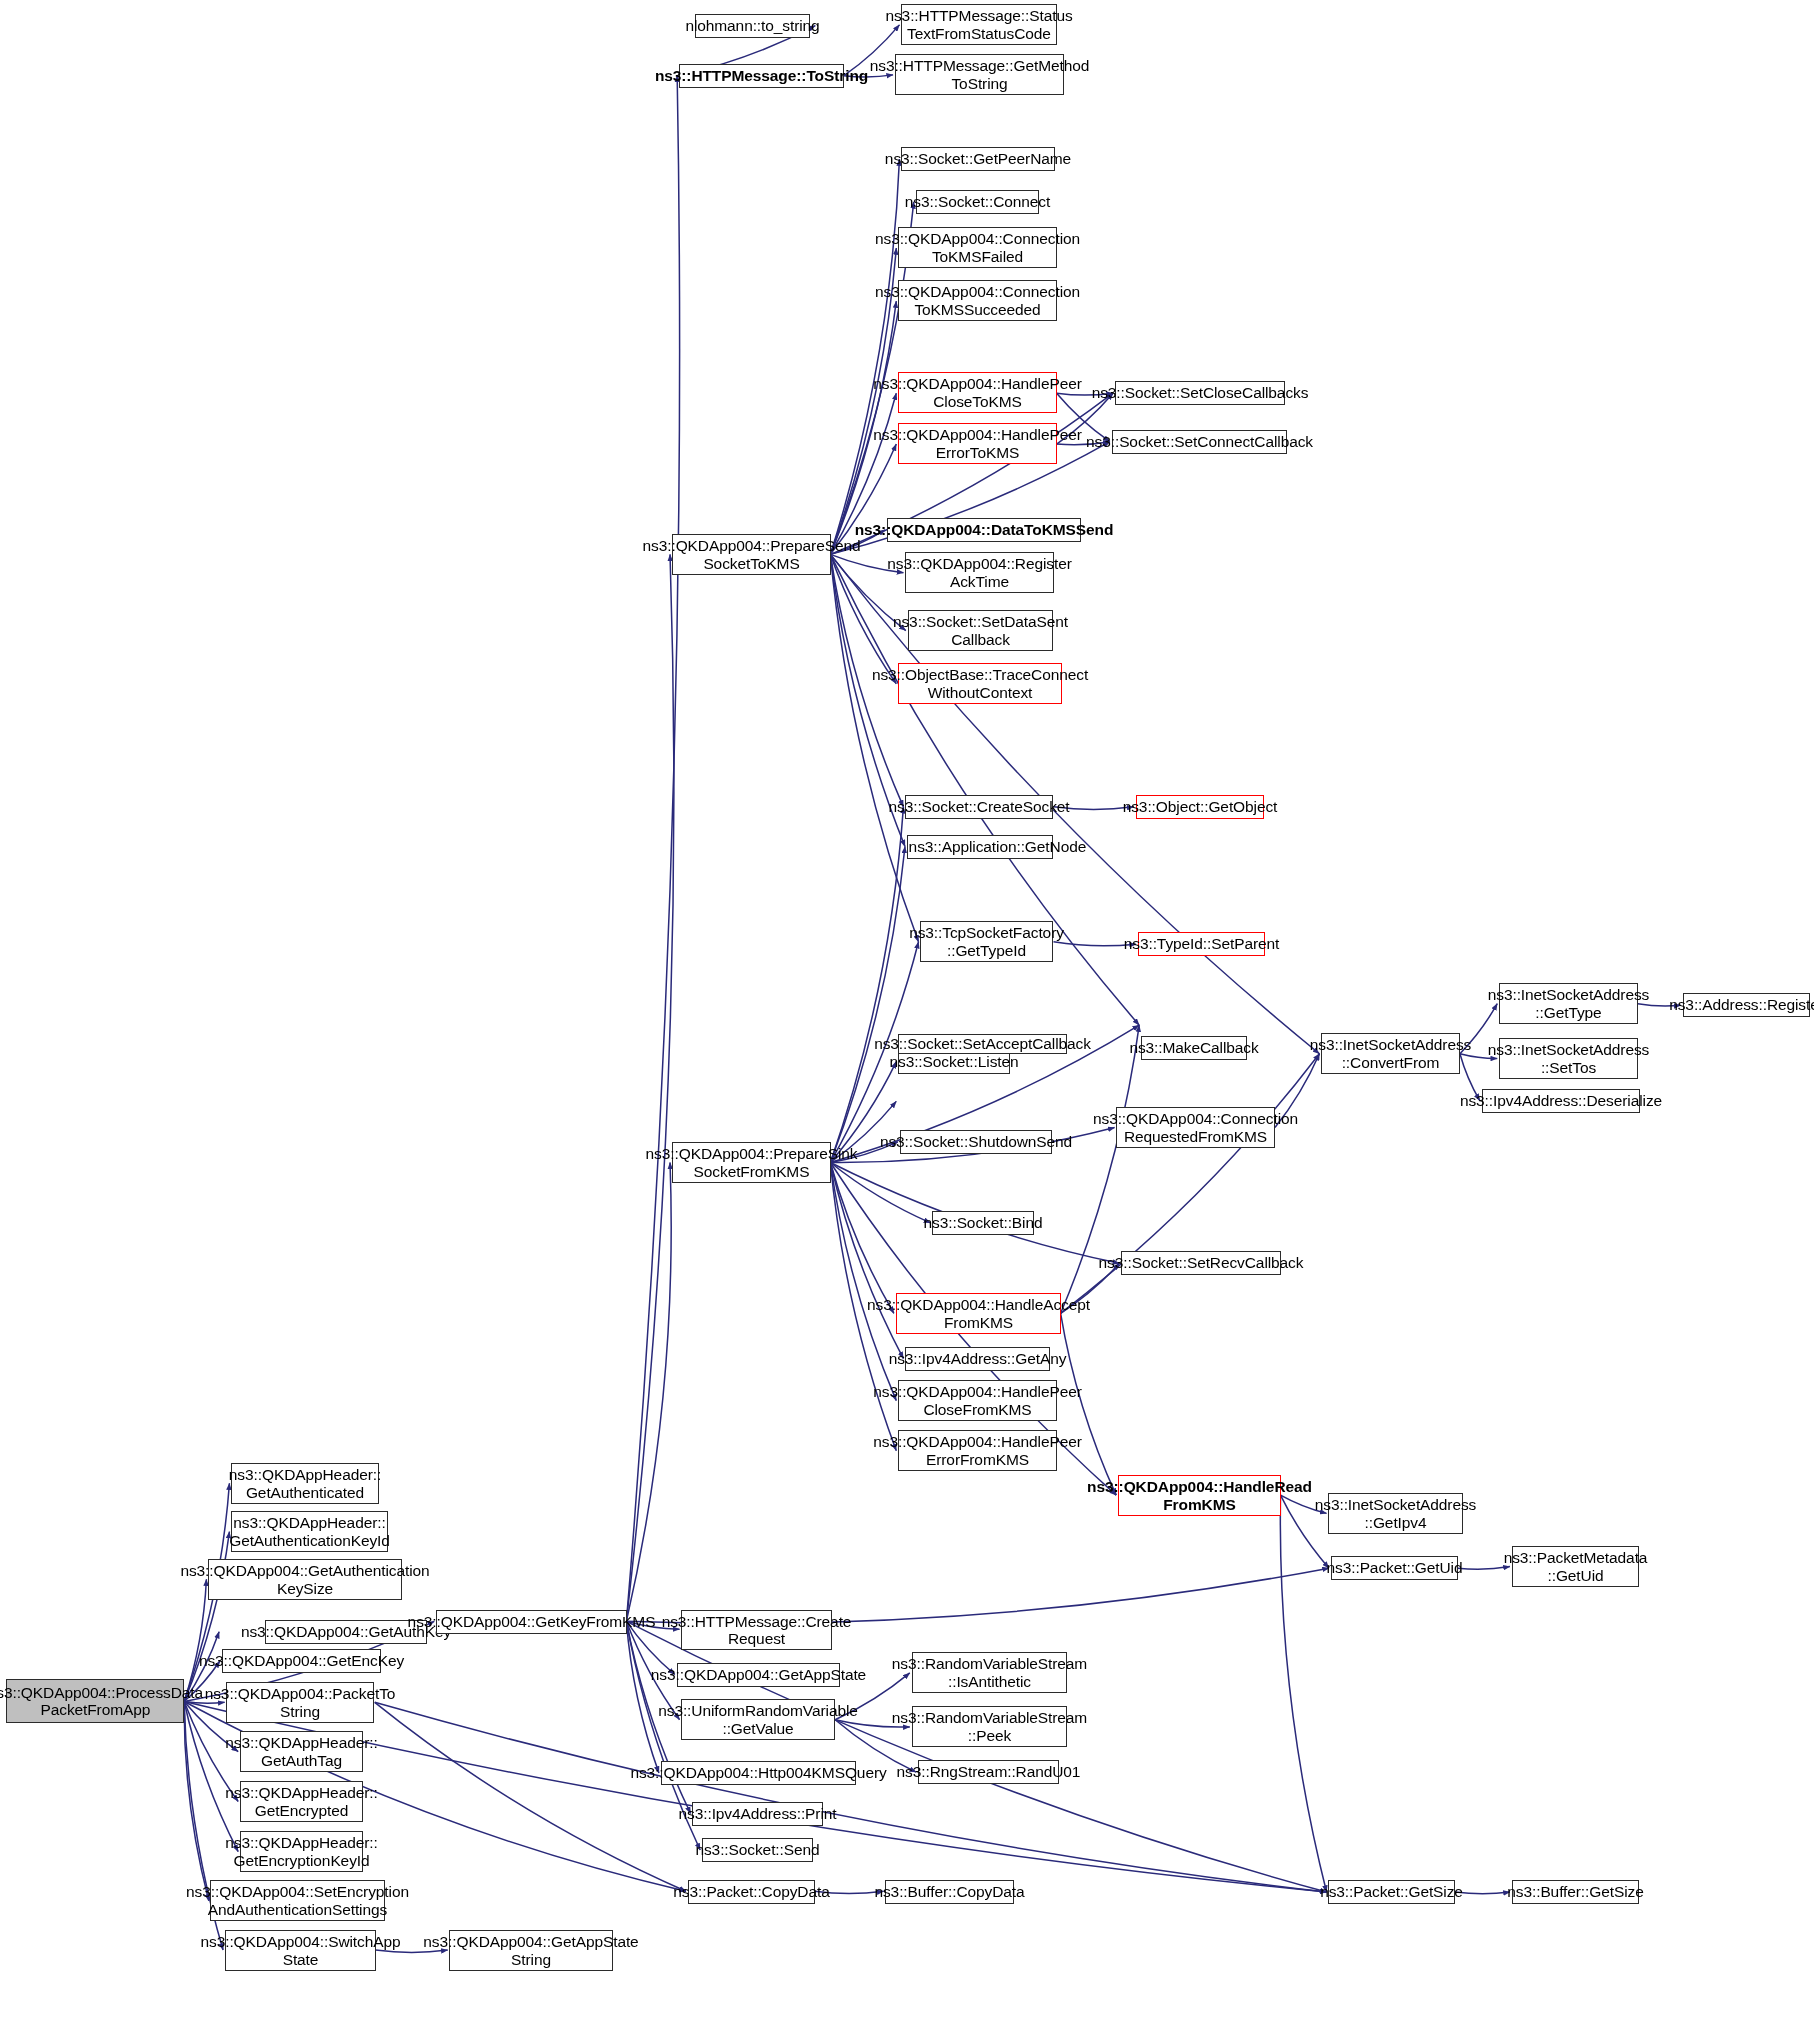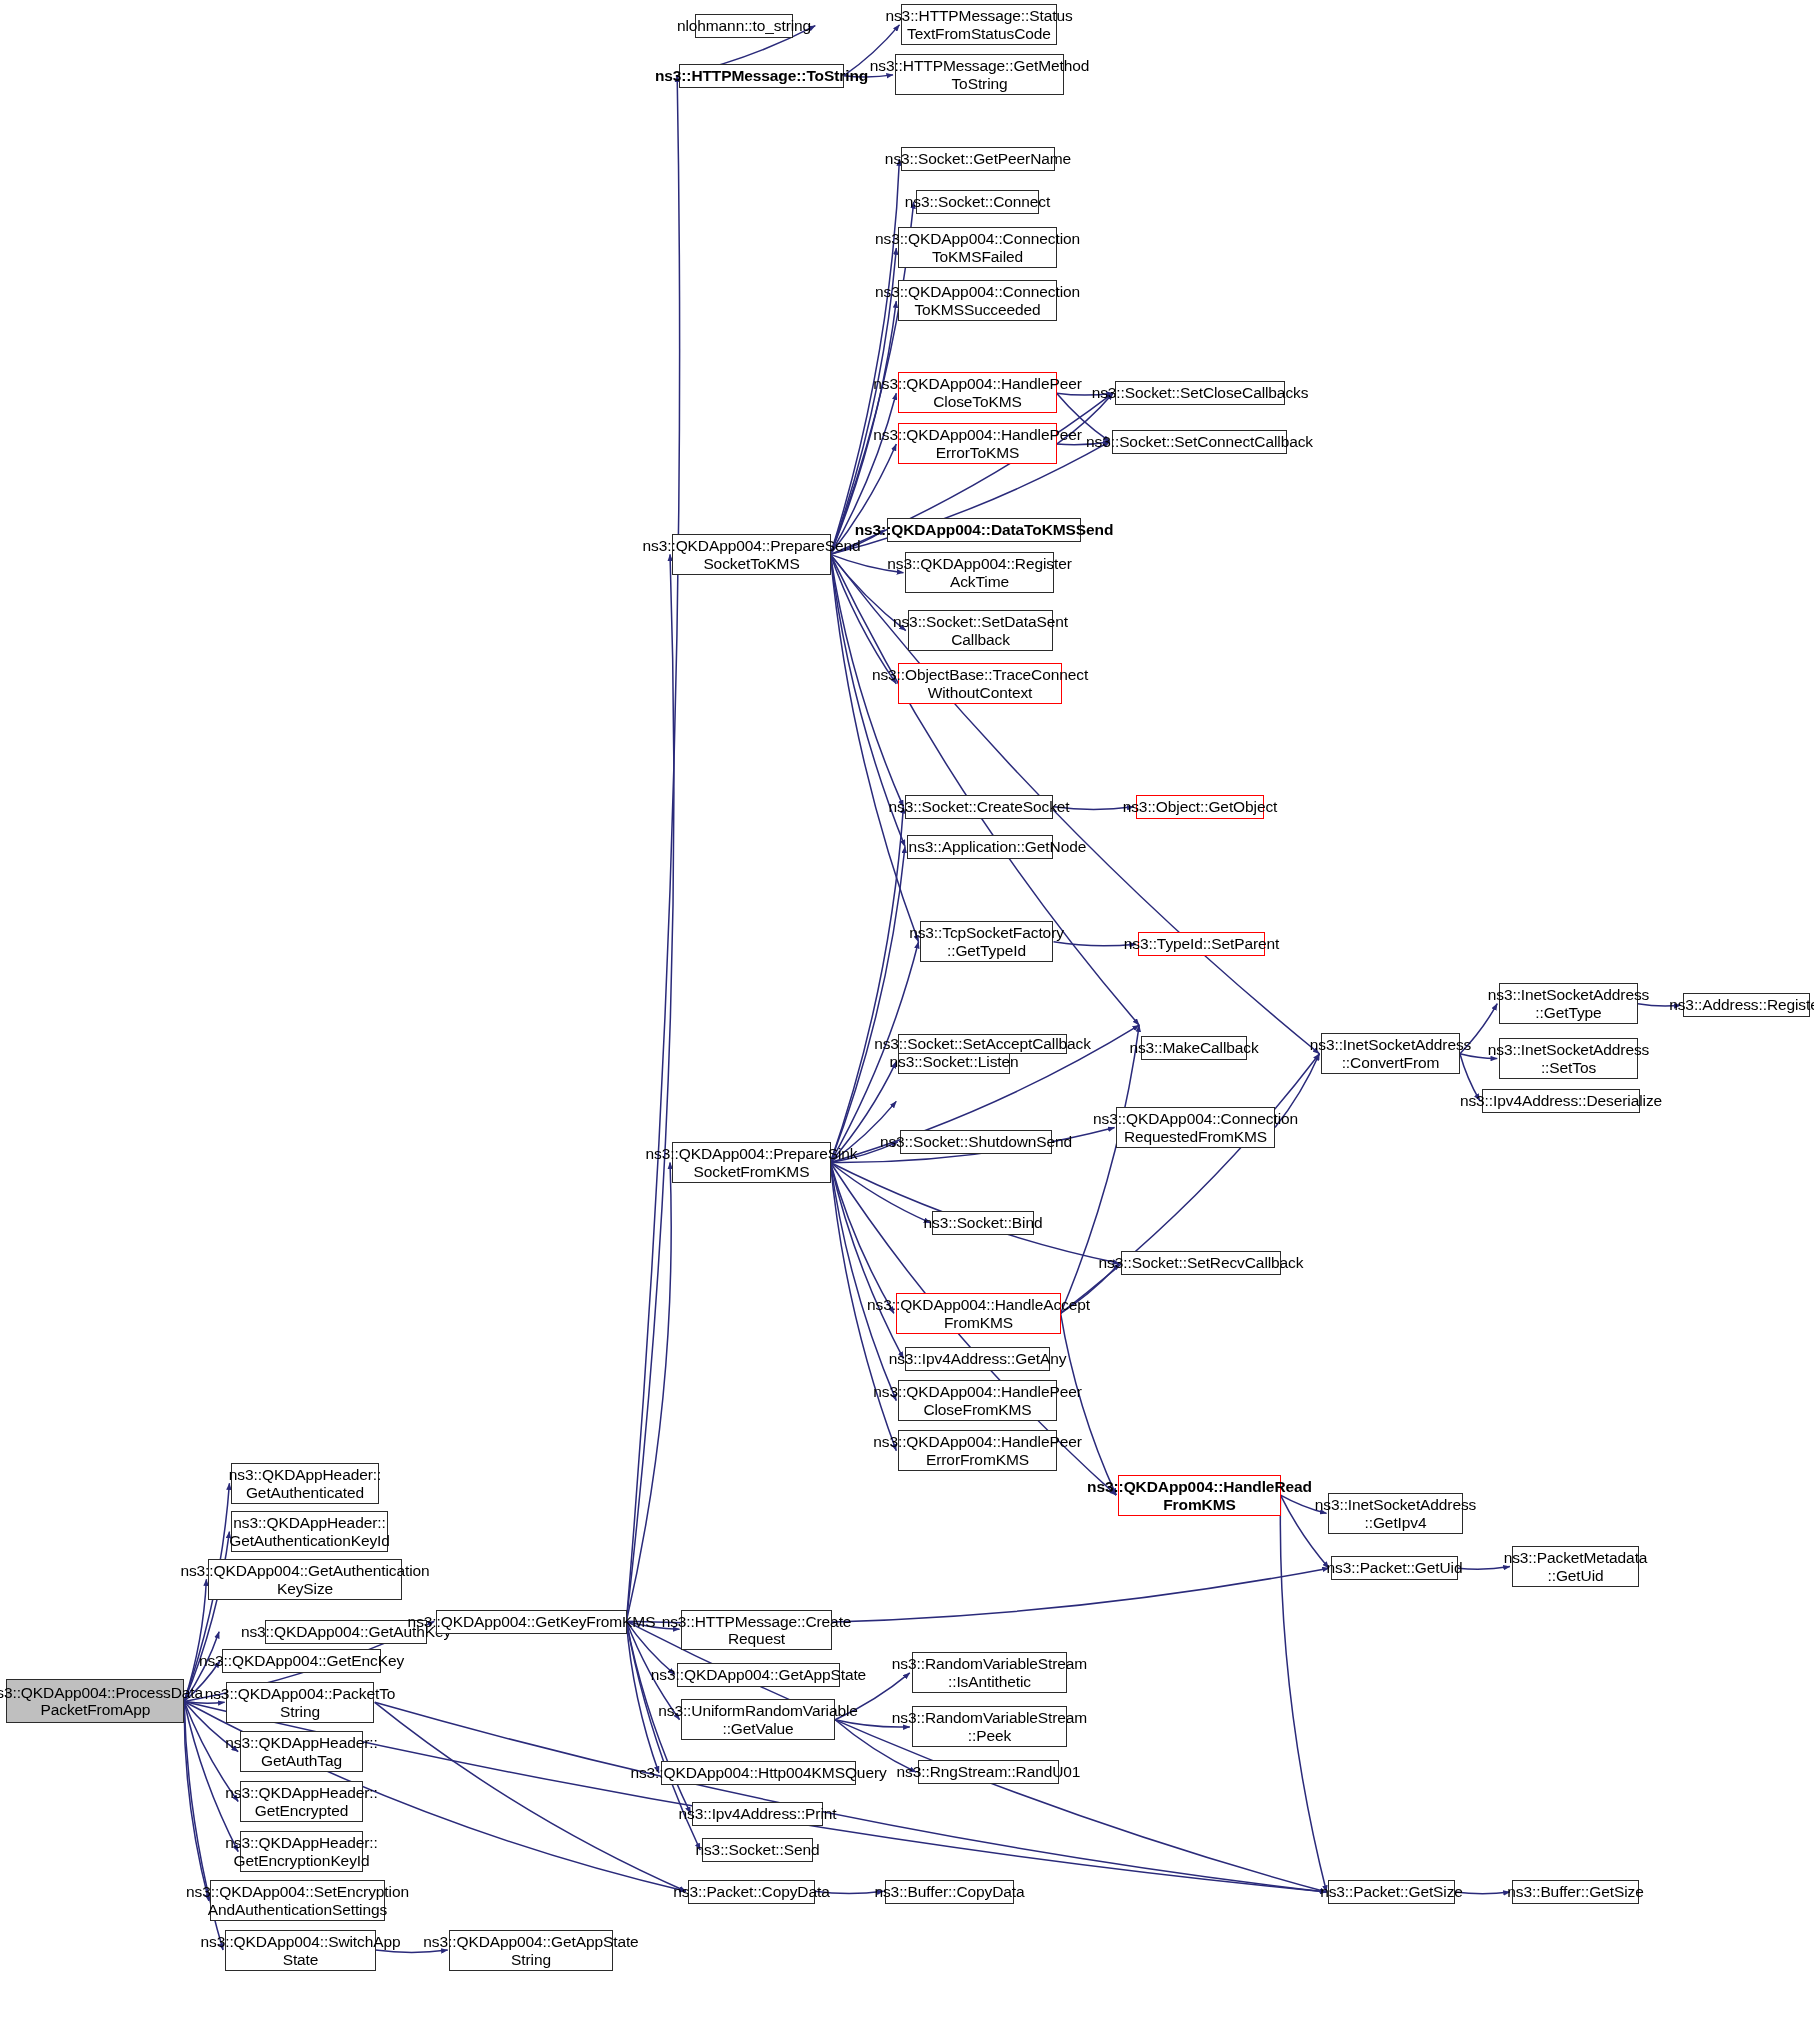--- a/index.html
+++ b/index.html
@@ -163,21 +163,21 @@
     <div class="node" style="left: 681px; top: 1699px; width: 154px; height: 41px;"><span>ns3::UniformRandomVariable
 ::GetValue</span></div>
     <div class="node" style="left: 912px; top: 1652px; width: 155px; height: 41px;"><span>ns3::RandomVariableStream
 ::IsAntithetic</span></div>
     <div class="node" style="left: 912px; top: 1706px; width: 155px; height: 41px;"><span>ns3::RandomVariableStream
 ::Peek</span></div>
     <div class="node" style="left: 918px; top: 1760px; width: 141px; height: 24px;"><span>ns3::RngStream::RandU01</span></div>
     <div class="node" style="left: 661px; top: 1761px; width: 195px; height: 24px;"><span>ns3::QKDApp004::Http004KMSQuery</span></div>
     <div class="node" style="left: 692px; top: 1802px; width: 131px; height: 24px;"><span>ns3::Ipv4Address::Print</span></div>
     <div class="node" style="left: 702px; top: 1838px; width: 111px; height: 24px;"><span>ns3::Socket::Send</span></div>
-    <div class="node" style="left: 695px; top: 13.5px; width: 98px; height: 24px;"><span>nlohmann::to_string</span></div>
+    <div class="node" style="left: 695px; top: 13.5px; width: 115px; height: 24px;"><span>nlohmann::to_string</span></div>
     <div class="node" style="left: 679px; top: 64px; width: 165px; height: 24px; font-weight: bold;"><span>ns3::HTTPMessage::ToString</span></div>
     <div class="node" style="left: 901px; top: 4px; width: 156px; height: 41px;"><span>ns3::HTTPMessage::Status
 TextFromStatusCode</span></div>
     <div class="node" style="left: 895px; top: 54px; width: 169px; height: 41px;"><span>ns3::HTTPMessage::GetMethod
 ToString</span></div>
     <div class="node" style="left: 672px; top: 534px; width: 159px; height: 41px;"><span>ns3::QKDApp004::PrepareSend
 SocketToKMS</span></div>
     <div class="node" style="left: 901px; top: 147px; width: 154px; height: 24px;"><span>ns3::Socket::GetPeerName</span></div>
     <div class="node" style="left: 916px; top: 190px; width: 123px; height: 24px;"><span>ns3::Socket::Connect</span></div>
     <div class="node" style="left: 898px; top: 227px; width: 159px; height: 41px;"><span>ns3::QKDApp004::Connection

